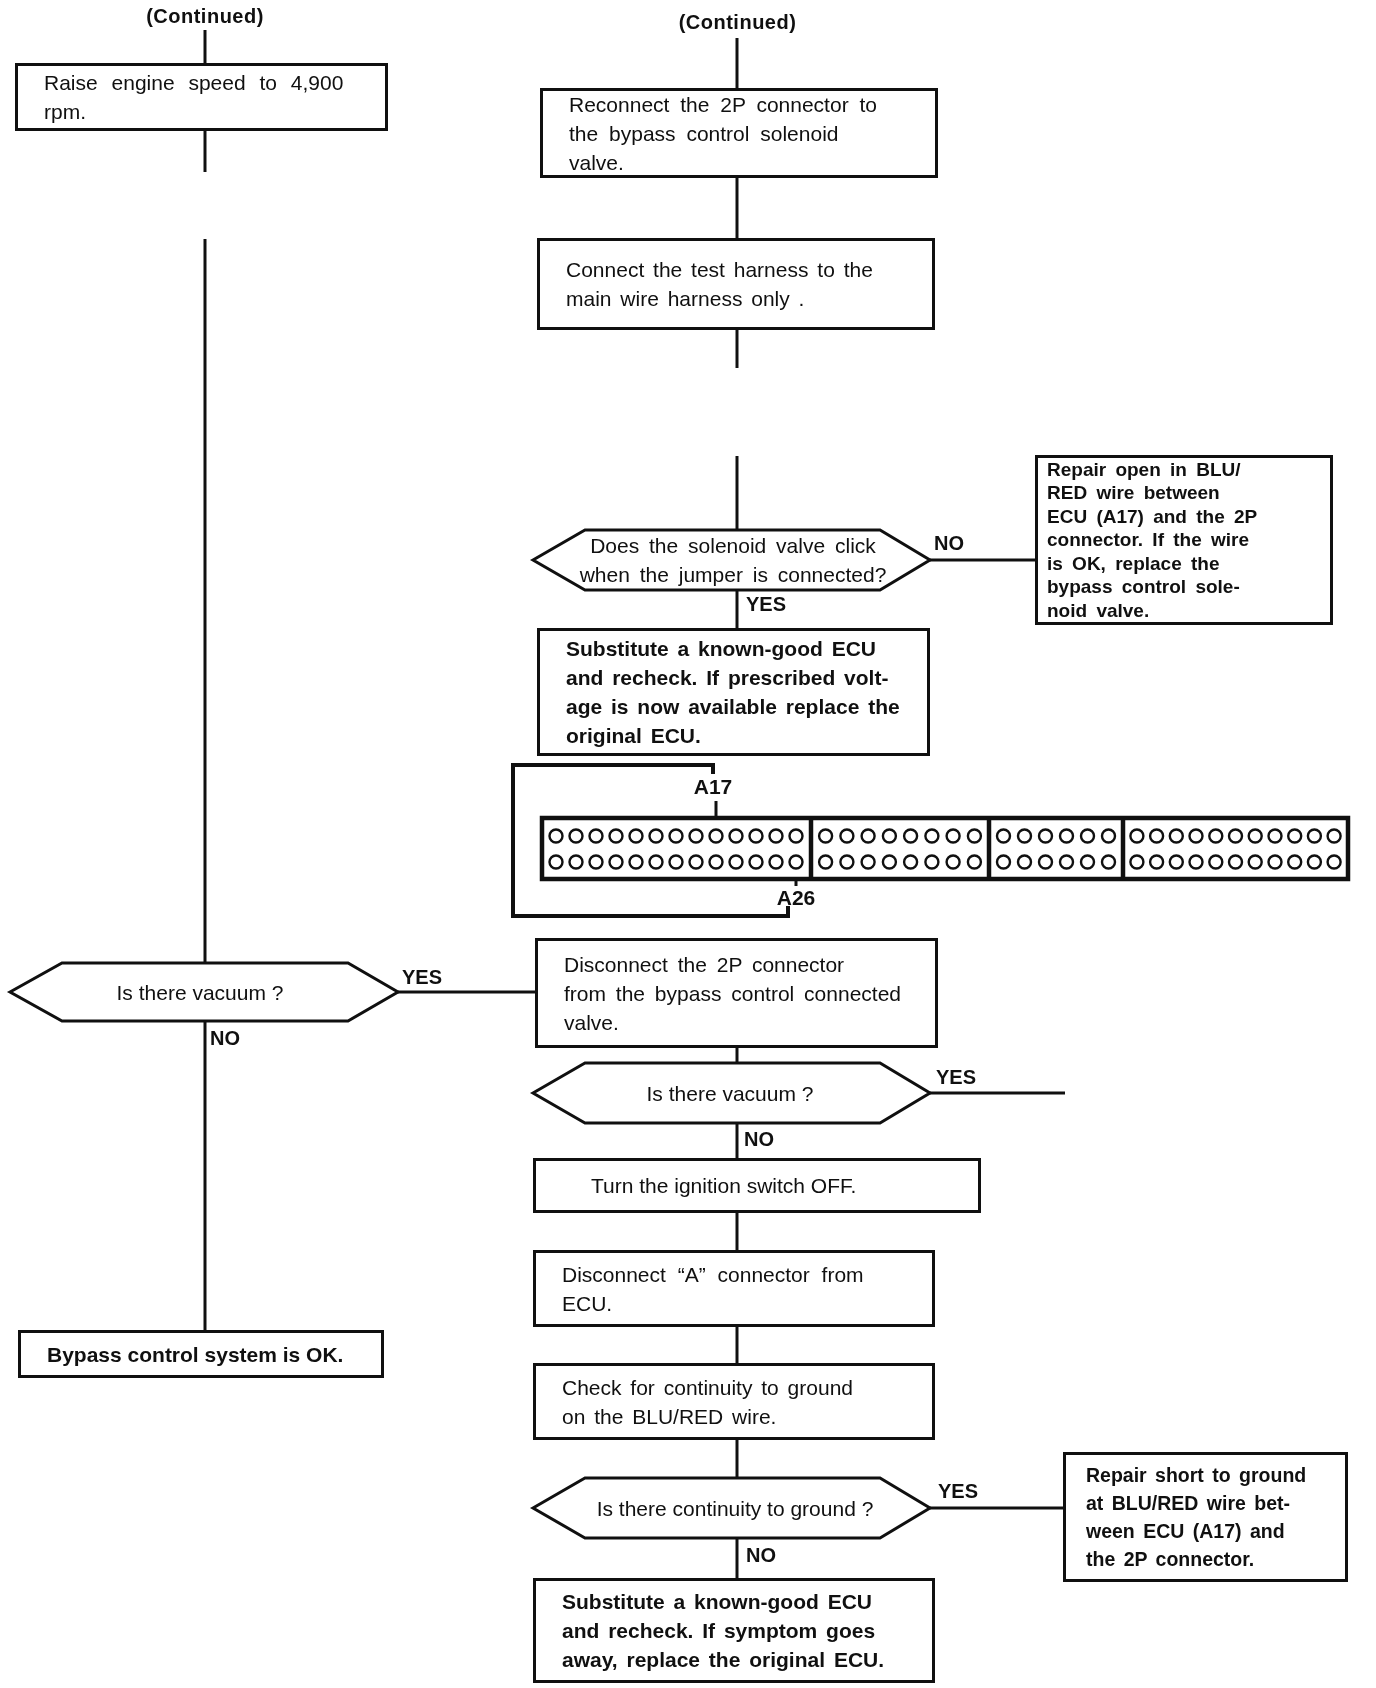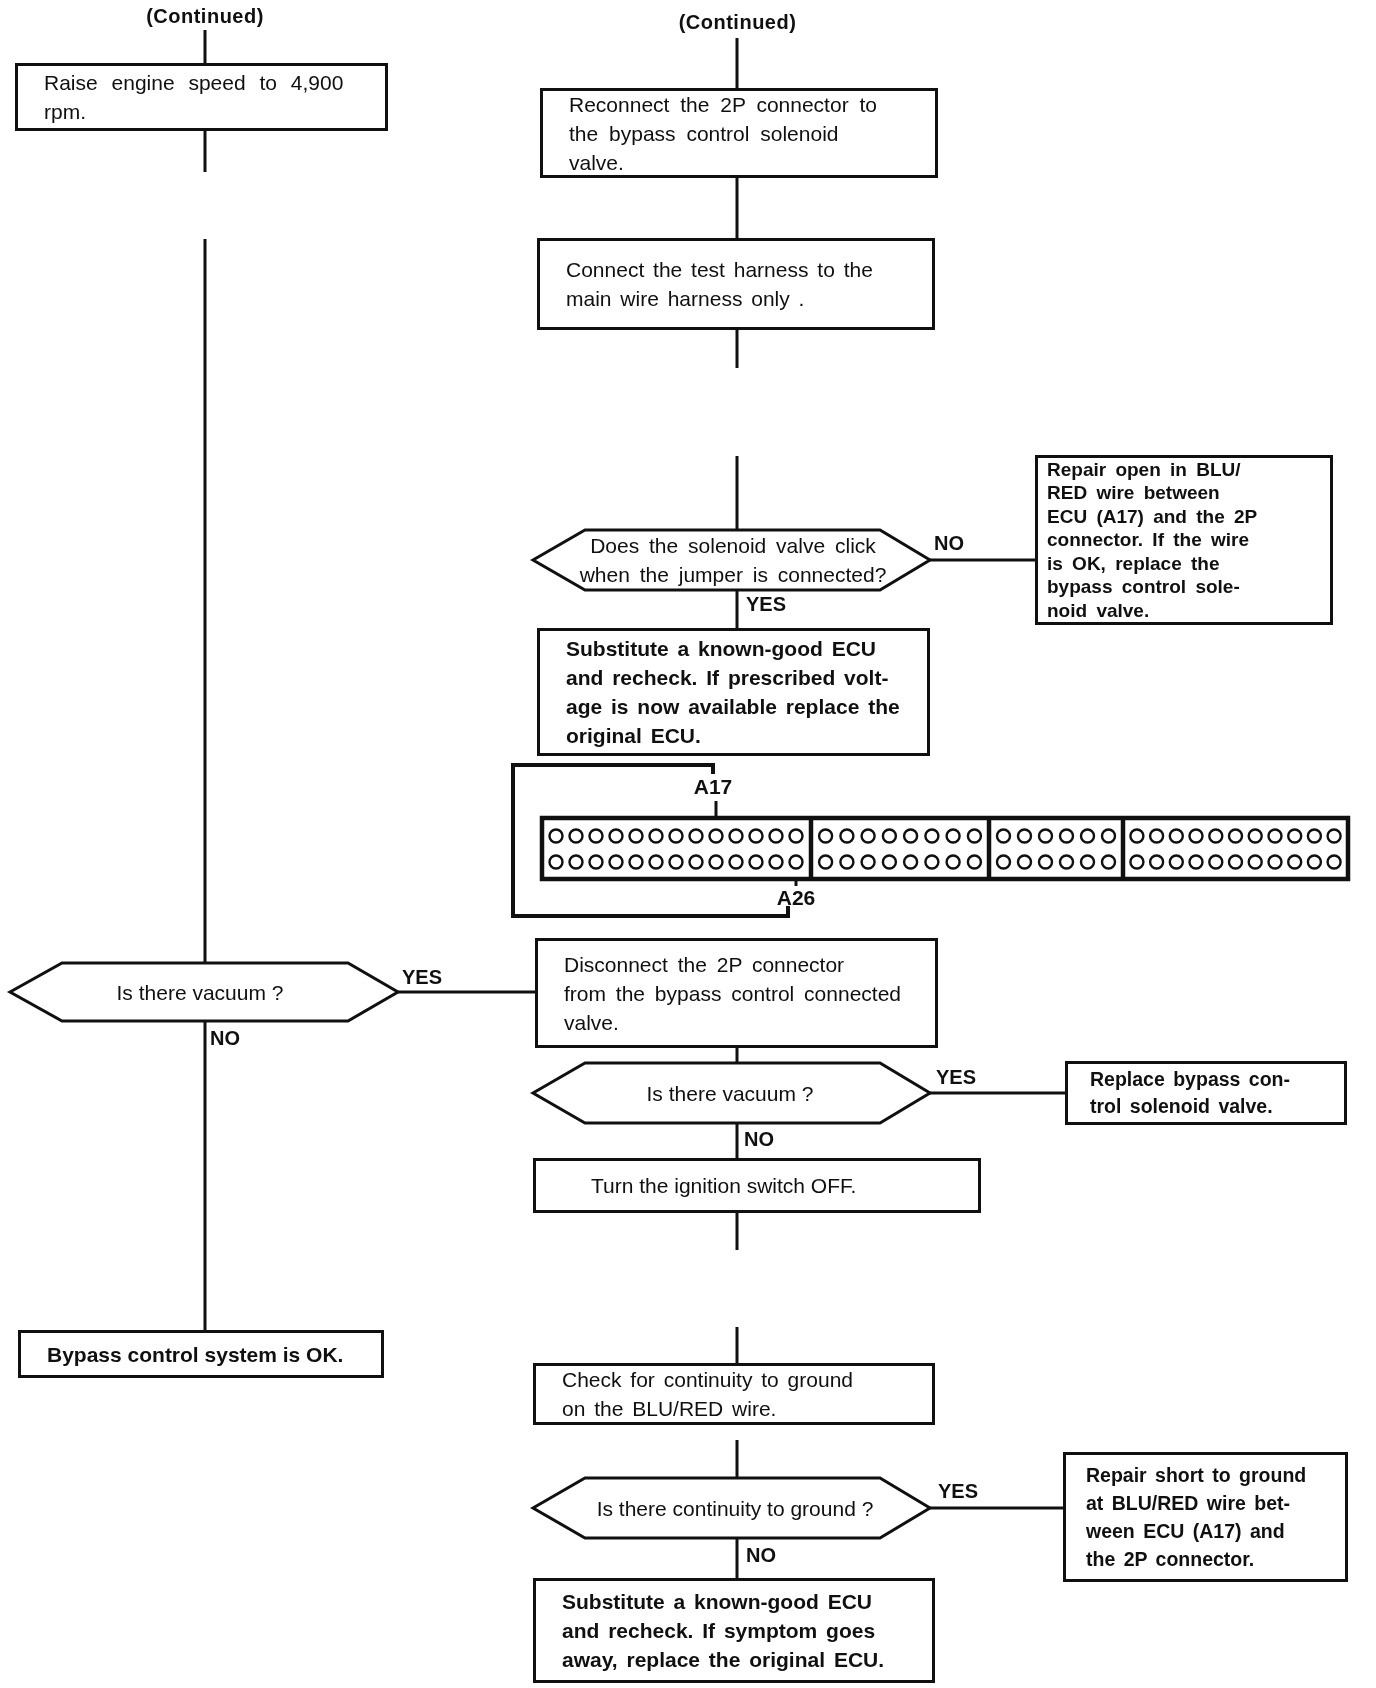--- a/index.html
+++ b/index.html
@@ -184,27 +184,27 @@
   <div class="node pinlbl" style="left:750px;top:886px;width:92px;">A26</div>
 
   <div class="node box" style="left:535px;top:938px;width:403px;height:110px;word-spacing:4px;">Disconnect the 2P connector
 from the bypass control connected
 valve.</div>
 
   <div class="node dtext" style="left:585px;top:1065px;width:290px;height:56px;">Is there vacuum ?</div>
   <div class="node lbl" style="left:936px;top:1066px;width:60px;">YES</div>
   <div class="node lbl" style="left:744px;top:1128px;width:50px;">NO</div>
 
-  <div class="node box bold" style="left:1065px;top:1061px;width:282px;height:64px;font-size:19.5px;line-height:27px;word-spacing:3px;padding:0 22px;">Replace bypass con-
-trol solenoid valve.</div>
 
   <div class="node box" style="left:533px;top:1158px;width:448px;height:55px;padding:0 0 0 55px;">Turn the ignition switch OFF.</div>
 
-
-  <div class="node box" style="left:533px;top:1363px;width:402px;height:62px;word-spacing:3px;">Check for continuity to ground
+  <div class="node box" style="left:533px;top:1250px;width:402px;height:77px;word-spacing:6px;">Disconnect “A” connector from
+ECU.</div>
+
+  <div class="node box" style="left:533px;top:1363px;width:402px;height:77px;word-spacing:3px;">Check for continuity to ground
 on the BLU/RED wire.</div>
 
   <div class="node dtext" style="left:565px;top:1480px;width:340px;height:56px;">Is there continuity to ground ?</div>
   <div class="node lbl" style="left:938px;top:1480px;width:60px;">YES</div>
   <div class="node lbl" style="left:746px;top:1544px;width:50px;">NO</div>
 
   <div class="node box bold" style="left:1063px;top:1452px;width:285px;height:130px;font-size:19.5px;line-height:28px;word-spacing:3px;padding:0 20px;">Repair short to ground
 at BLU/RED wire bet-
 ween ECU (A17) and
 the 2P connector.</div>

